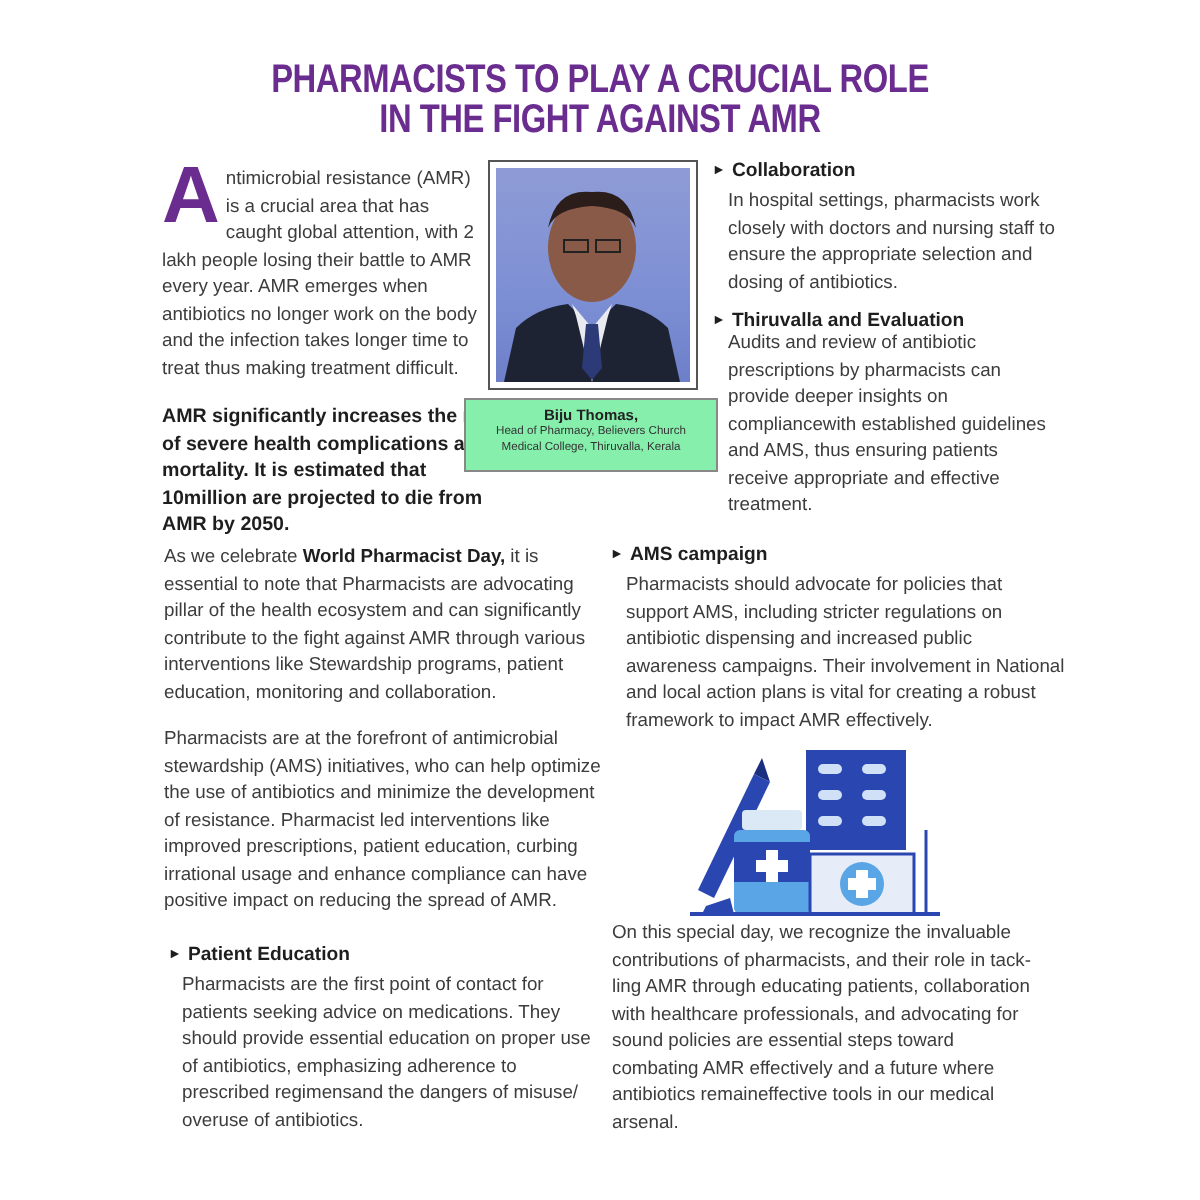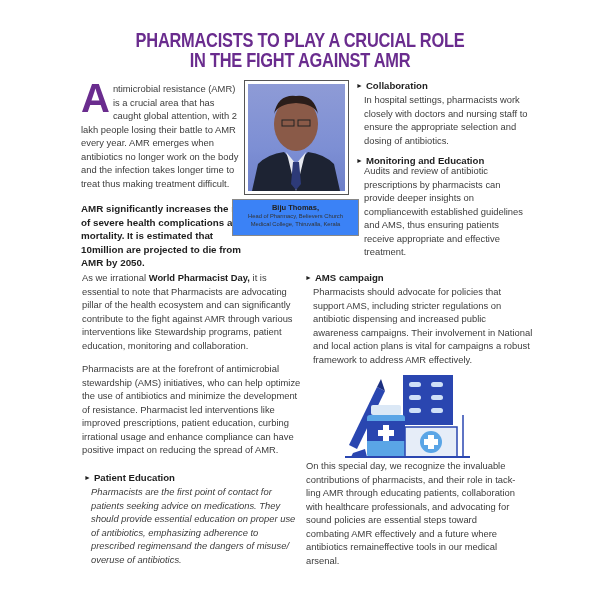--- a/index.html
+++ b/index.html
@@ -25,21 +25,21 @@
   .photo-frame {
     position: absolute; left: 244px; top: 80px; width: 105px; height: 115px;
     border: 1px solid #555; background: #fff; padding: 3px; box-sizing: border-box;
   }
   .photo {
     width: 100%; height: 100%; background: linear-gradient(180deg,#8e9bd6 0%, #7d8fd4 60%, #6d7fc8 100%);
     position: relative; overflow: hidden;
   }
   .caption {
     position: absolute; left: 232px; top: 199px; width: 127px; height: 37px;
-    border: 1px solid #888; background: #3b82f6; text-align: center; box-sizing: border-box;
+    border: 1px solid #888; background: #86efac; text-align: center; box-sizing: border-box;
     padding-top: 3px;
   }
   .caption .name { font-size: 7.5px; font-weight: bold; color: #222; line-height: 9px; }
   .caption .role { font-size: 5.8px; color: #333; line-height: 8px; }
   .illus { position: absolute; left: 345px; top: 375px; width: 130px; height: 85px; }
 </style>
 </head>
 <body>
 
 <div class="title">
@@ -67,44 +67,44 @@
     </svg>
   </div>
 </div>
 <div class="caption">
   <div class="name">Biju Thomas,</div>
   <div class="role">Head of Pharmacy, Believers Church</div>
   <div class="role">Medical College, Thiruvalla, Kerala</div>
 </div>
 
 <div class="txt" style="left:82px; top:271px; width:224px;">
-  <span>As we irrational </span><span class="bold">World Pharmacist Day,</span><span> it is essential to note that Pharmacists are advocating pillar of the health ecosystem and can significantly contribute to the fight against AMR through various interventions like Stewardship programs, patient education, monitoring and collaboration.</span>
+  <span>As we celebrate </span><span class="bold">World Pharmacist Day,</span><span> it is essential to note that Pharmacists are advocating pillar of the health ecosystem and can significantly contribute to the fight against AMR through various interventions like Stewardship programs, patient education, monitoring and collaboration.</span>
 </div>
 
 <div class="txt" style="left:82px; top:362px; width:224px;">Pharmacists are at the forefront of antimicrobial stewardship (AMS) initiatives, who can help optimize the use of antibiotics and minimize the development of resistance. Pharmacist led interventions like improved prescriptions, patient education, curbing irrational usage and enhance compliance can have positive impact on reducing the spread of AMR.</div>
 
 <div class="head" style="left:84px; top:471px;">
   <span class="arrow">►</span><span>Patient Education</span>
 </div>
-<div class="txt" style="left:91px; top:485px; width:212px;font-style:italic;">Pharmacists are the first point of contact for patients seeking advice on medications. They should provide essential education on proper use of antibiotics, emphasizing adherence to prescribed regimensand the dangers of misuse/ overuse of antibiotics.</div>
+<div class="txt" style="left:91px; top:485px; width:212px;">Pharmacists are the first point of contact for patients seeking advice on medications. They should provide essential education on proper use of antibiotics, emphasizing adherence to prescribed regimensand the dangers of misuse/ overuse of antibiotics.</div>
 
 <div class="head" style="left:356px; top:79px;">
   <span class="arrow">►</span><span>Collaboration</span>
 </div>
 <div class="txt" style="left:364px; top:93px; width:165px;">In hospital settings, pharmacists work closely with doctors and nursing staff to ensure the appropriate selection and dosing of antibiotics.</div>
 
 <div class="head" style="left:356px; top:154px;">
-  <span class="arrow">►</span><span>Monitoring and Education</span>
+  <span class="arrow">►</span><span>Thiruvalla and Evaluation</span>
 </div>
 <div class="txt" style="left:364px; top:164px; width:160px;">Audits and review of antibiotic prescriptions by pharmacists can provide deeper insights on compliancewith established guidelines and AMS, thus ensuring patients receive appropriate and effective treatment.</div>
 
 <div class="head" style="left:305px; top:271px;">
   <span class="arrow">►</span><span>AMS campaign</span>
 </div>
-<div class="txt" style="left:313px; top:285px; width:220px;">Pharmacists should advocate for policies that support AMS, including stricter regulations on antibiotic dispensing and increased public awareness campaigns. Their involvement in National and local action plans is vital for campaigns a robust framework to address AMR effectively.</div>
+<div class="txt" style="left:313px; top:285px; width:220px;">Pharmacists should advocate for policies that support AMS, including stricter regulations on antibiotic dispensing and increased public awareness campaigns. Their involvement in National and local action plans is vital for creating a robust framework to impact AMR effectively.</div>
 
 <div class="illus">
   <svg width="130" height="85" viewBox="0 0 130 85">
 
     <rect x="58" y="0" width="50" height="50" fill="#2a46b0"></rect>
     <g fill="#cfe0f7">
       <rect x="64" y="7" width="12" height="5" rx="2.5"></rect>
         <rect x="86" y="7" width="12" height="5" rx="2.5"></rect>
       <rect x="64" y="20" width="12" height="5" rx="2.5"></rect>
         <rect x="86" y="20" width="12" height="5" rx="2.5"></rect>

